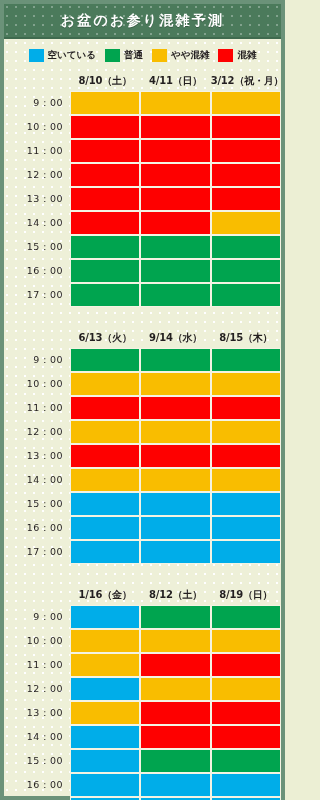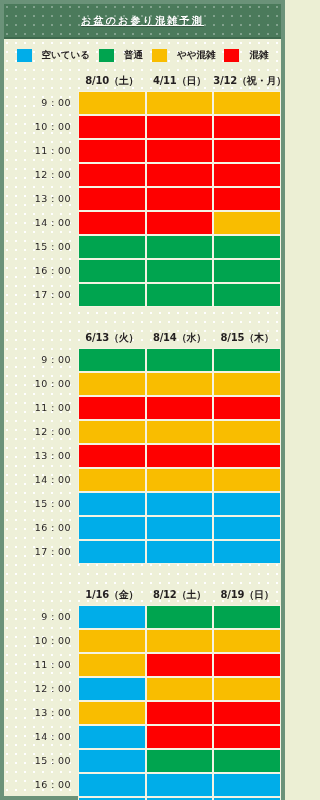--- a/index.html
+++ b/index.html
@@ -21,38 +21,37 @@
   }
   .titlebar{
     height:33px;flex:0 0 33px;
     background:
       radial-gradient(circle at 3px 3px, rgba(255,255,255,.30) 0.9px, rgba(255,255,255,0) 1.2px) 0 0/9px 9px,
       #4b7a5b;
     display:flex;align-items:center;justify-content:center;
     border-bottom:2px solid #3f6a4e;
   }
   .title{
-    color:#ffffff;font-size:10px;font-weight:bold;
+    color:#ffffff;font-size:14px;font-weight:bold;
     letter-spacing:2.2px;
     text-shadow:0 1px 0 rgba(0,0,0,.25);
     white-space:nowrap;
-    text-decoration:underline;
   }
   .legend{
     flex:0 0 29px;
     display:flex;align-items:center;justify-content:center;
     gap:9px;
     padding-top:2px;
   }
-  .leg{display:flex;align-items:center;gap:10px;}
+  .leg{display:flex;align-items:center;gap:4px;}
   .swatch{width:15px;height:13px;display:block;}
   .leg-label{font-size:9.5px;font-weight:bold;color:#231f20;white-space:nowrap;}
 
   .sections{flex:1 1 auto;padding:0 0 0 0;}
-  .section{margin-bottom:20px;padding-left:8px;}
+  .section{margin-bottom:20px;}
   .section:last-child{margin-bottom:0;}
 
   table.grid{border-collapse:separate;border-spacing:0;width:100%;table-layout:fixed;}
   table.grid col.timecol{width:66px;}
   th.datehead{
     font-size:10px;font-weight:bold;color:#231f20;
     padding:4px 0 3px 0;text-align:center;white-space:nowrap;
     letter-spacing:-0.2px;
   }
   th.blank{padding:0;}
@@ -175,21 +174,21 @@
           <colgroup>
             <col class="timecol">
             <col>
             <col>
             <col>
           </colgroup>
           <thead>
             <tr>
               <th class="blank"></th>
               <th class="datehead">6/13（火）</th>
-              <th class="datehead">8/14（水）</th>
+              <th class="datehead">9/14（水）</th>
               <th class="datehead">8/15（木）</th>
             </tr>
           </thead>
           <tbody>
             <tr>
               <td class="timecell">9：00</td>
               <td class="cell c-green" style="background: rgb(0, 164, 79);"></td>
               <td class="cell c-green" style="background: rgb(0, 164, 79);"></td>
               <td class="cell c-green" style="background: rgb(0, 164, 79);"></td>
             </tr>

